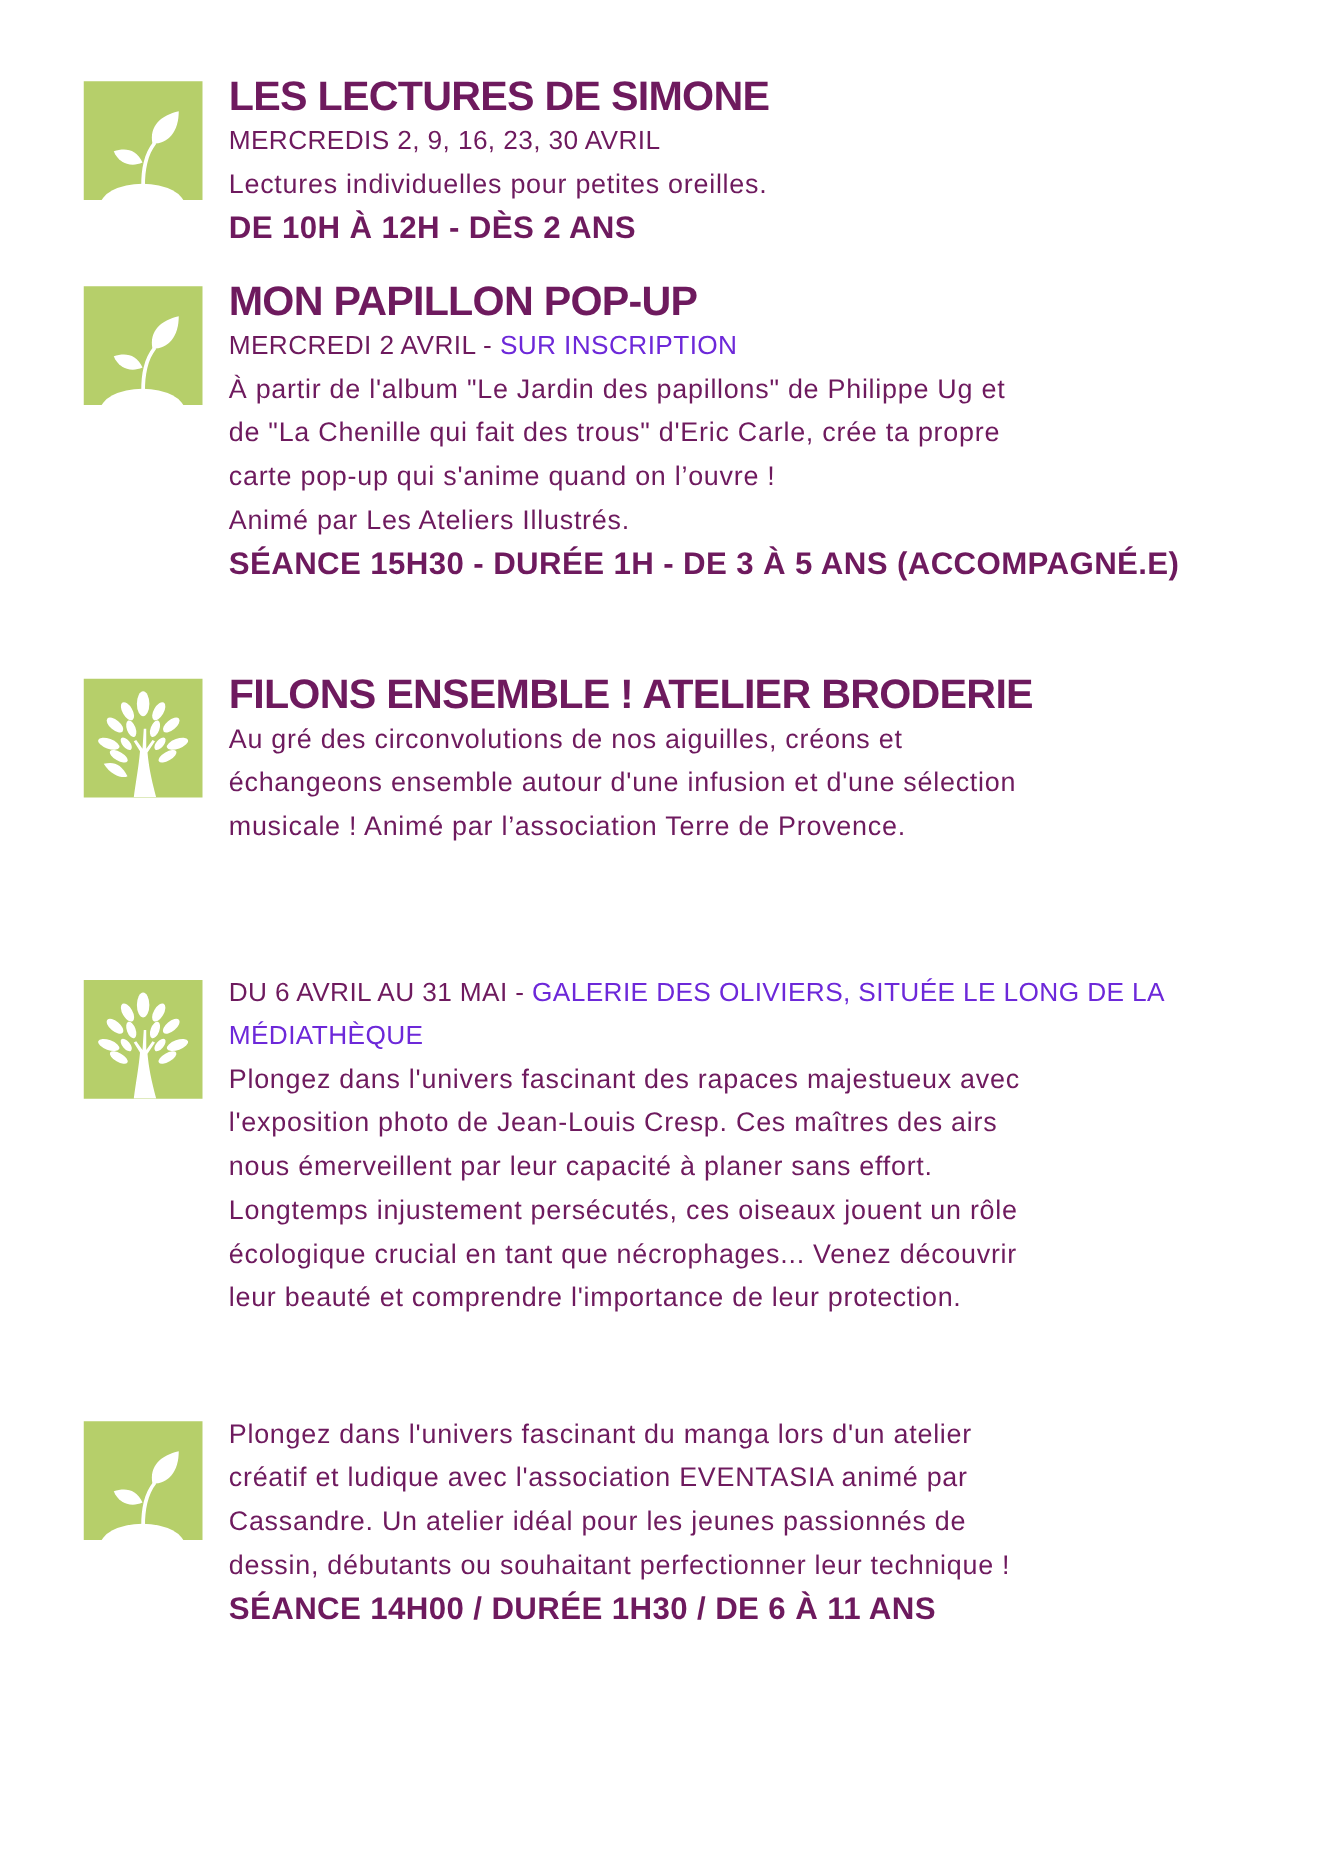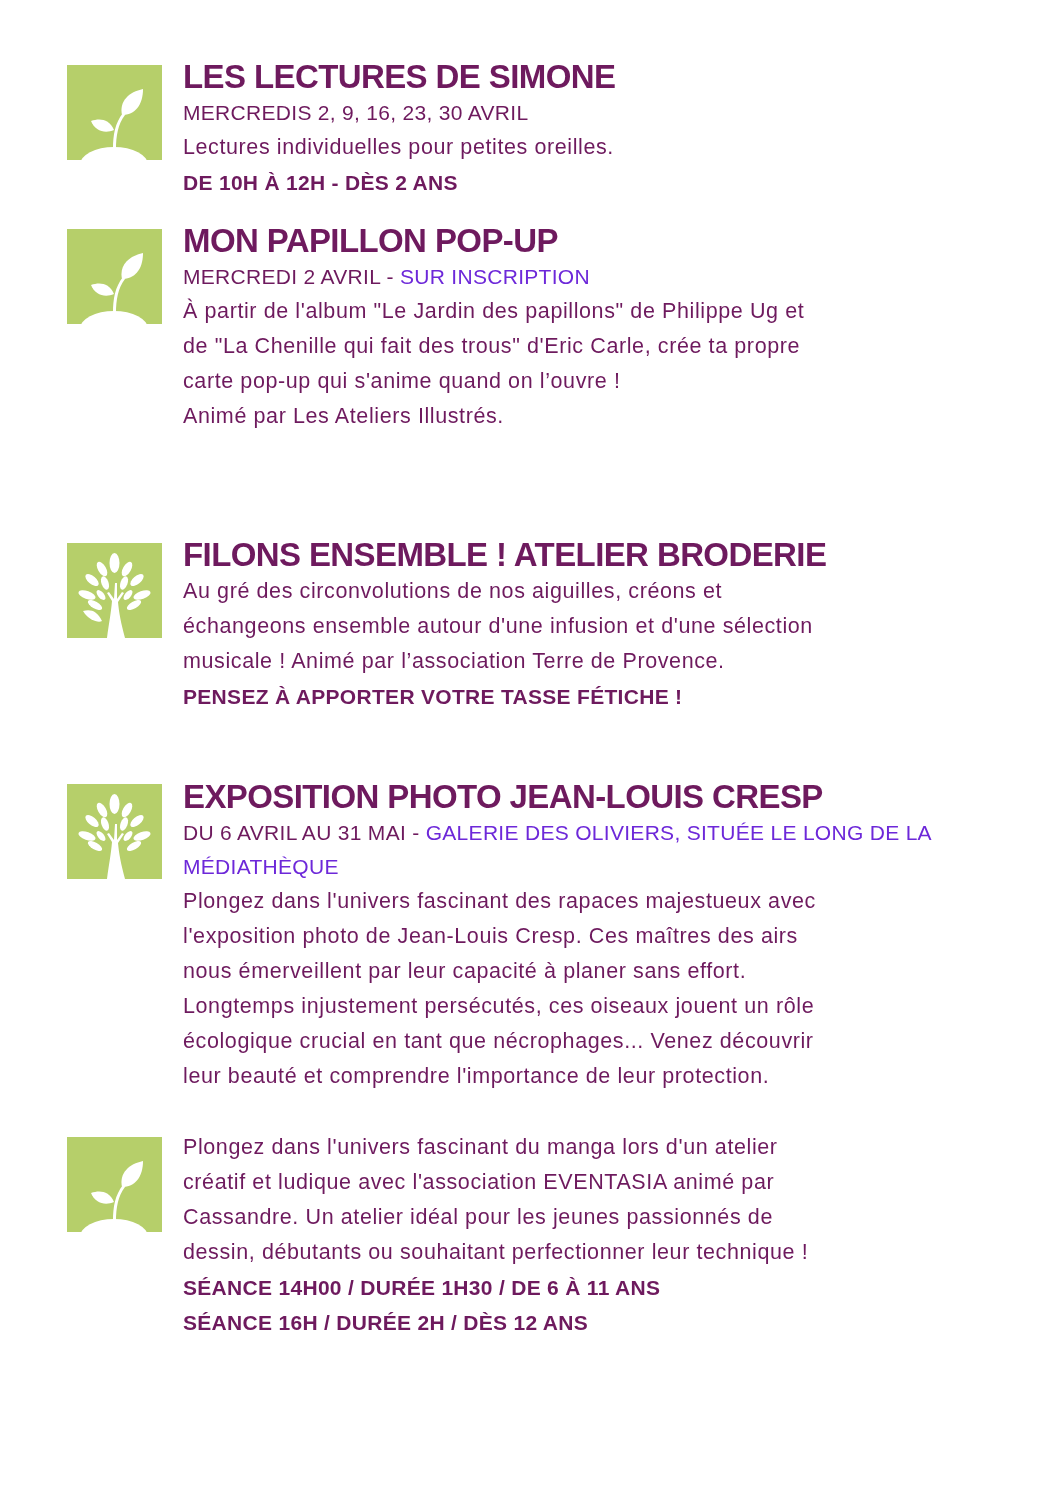--- a/index.html
+++ b/index.html
@@ -6,21 +6,21 @@
     body { width: 1061px; height: 1500px; position: relative; overflow: hidden;
            font-family: "Liberation Sans", sans-serif; color: #6e1a5e; }
     .event { position: absolute; left: 0; width: 1061px; }
     .icon-box { position: absolute; left: 67px; width: 95px; height: 95px; background: #b6cf6a; overflow: hidden; }
     .icon-box svg { display: block; width: 95px; height: 95px; }
     .content { position: absolute; left: 183px; width: 830px; }
     .title { font-weight: bold; font-size: 33px; line-height: 38px; letter-spacing: -0.6px; margin: 0; white-space: nowrap; }
     .meta { font-weight: normal; font-size: 21px; line-height: 34px; letter-spacing: 0.3px; margin: 0; }
     .meta .green { color: #6d28d9; }
     .desc { font-size: 21.5px; line-height: 35px; letter-spacing: 0.6px; margin: 0; white-space: pre-line; }
-    .session { font-weight: bold; font-size: 21px; line-height: 35px; letter-spacing: 0.3px; margin: 0; }
+    .session { font-weight: bold; font-size: 25px; line-height: 35px; letter-spacing: 0.3px; margin: 0; }
   </style>
 </head>
 <body>
 
 <div class="event" style="top:0;">
   <div class="icon-box" style="top:65px;">
     <svg viewBox="0 0 95 95">
         <g fill="#fff">
       <ellipse cx="47" cy="100" rx="34" ry="18"></ellipse>
       <path d="M46 84 C46 70 48 58 56 48 L58 50 C51 59 49 71 49 84 Z"></path>
@@ -48,20 +48,21 @@
     </g>
       </svg>
   </div>
   <div class="content" style="top:222px;">
     <p class="title">MON PAPILLON POP-UP</p>
     <p class="meta"><span>MERCREDI 2 AVRIL - </span><span class="green">SUR INSCRIPTION</span></p>
     <p class="desc">À partir de l'album "Le Jardin des papillons" de Philippe Ug et
 de "La Chenille qui fait des trous" d'Eric Carle, crée ta propre
 carte pop-up qui s'anime quand on l’ouvre !
 Animé par Les Ateliers Illustrés.</p>
+    <p class="session">SÉANCE 15H30  - DURÉE 1H - DE 3 À 5 ANS (ACCOMPAGNÉ.E)</p>
   </div>
 </div>
 
 <div class="event" style="top:0;">
   <div class="icon-box" style="top:543px;">
     <svg viewBox="0 0 95 95">
         <g fill="#fff">
       <path d="M40 95 C42 80 44 70 45 58 L40 50 L42 49 L47 56 L48 40 L50 40 L50 56 L55 49 L57 50 L51 59 C52 70 54 80 58 95 Z"></path>
       <path d="M33 82 C28 72 22 70 14 72 C20 82 30 84 33 82 Z" transform="translate(2,-4)"></path>
       <ellipse cx="47.5" cy="20" rx="5" ry="10"></ellipse>
@@ -78,21 +79,20 @@
       <ellipse cx="34" cy="52" rx="3" ry="6" transform="rotate(-40 34 52)"></ellipse>
       <ellipse cx="61" cy="52" rx="3" ry="6" transform="rotate(40 61 52)"></ellipse>
     </g>
       </svg>
   </div>
   <div class="content" style="top:536px;">
     <p class="title">FILONS ENSEMBLE ! ATELIER BRODERIE</p>
     <p class="desc">Au gré des circonvolutions de nos aiguilles, créons et
 échangeons ensemble autour d'une infusion et d'une sélection
 musicale ! Animé par l’association Terre de Provence.</p>
-    <p class="session">PENSEZ À APPORTER VOTRE TASSE FÉTICHE !</p>
   </div>
 </div>
 
 <div class="event" style="top:0;">
   <div class="icon-box" style="top:784px;">
     <svg viewBox="0 0 95 95">
         <g fill="#fff">
       <path d="M40 95 C42 80 44 70 45 58 L40 50 L42 49 L47 56 L48 40 L50 40 L50 56 L55 49 L57 50 L51 59 C52 70 54 80 58 95 Z"></path>
       <ellipse cx="47.5" cy="20" rx="5" ry="10"></ellipse>
       <ellipse cx="35" cy="26" rx="4" ry="8" transform="rotate(-30 35 26)"></ellipse>
@@ -104,21 +104,20 @@
       <ellipse cx="20" cy="52" rx="4" ry="9" transform="rotate(-70 20 52)"></ellipse>
       <ellipse cx="75" cy="52" rx="4" ry="9" transform="rotate(70 75 52)"></ellipse>
       <ellipse cx="28" cy="62" rx="3.5" ry="8" transform="rotate(-60 28 62)"></ellipse>
       <ellipse cx="67" cy="62" rx="3.5" ry="8" transform="rotate(60 67 62)"></ellipse>
       <ellipse cx="34" cy="52" rx="3" ry="6" transform="rotate(-40 34 52)"></ellipse>
       <ellipse cx="61" cy="52" rx="3" ry="6" transform="rotate(40 61 52)"></ellipse>
     </g>
       </svg>
   </div>
   <div class="content" style="top:778px;">
-    <p class="title">EXPOSITION PHOTO JEAN-LOUIS CRESP</p>
     <p class="meta" style="width:820px;"><span>DU 6 AVRIL AU 31 MAI - </span><span class="green">GALERIE DES OLIVIERS, SITUÉE LE LONG DE LA MÉDIATHÈQUE</span></p>
     <p class="desc">Plongez dans l'univers fascinant des rapaces majestueux avec
 l'exposition photo de Jean-Louis Cresp. Ces maîtres des airs
 nous émerveillent par leur capacité à planer sans effort.
 Longtemps injustement persécutés, ces oiseaux jouent un rôle
 écologique crucial en tant que nécrophages... Venez découvrir
 leur beauté et comprendre l'importance de leur protection.</p>
   </div>
 </div>
 
@@ -132,15 +131,14 @@
       <path d="M47 65 C42 54 33 53 24 56 C28 66 38 69 47 65 Z"></path>
     </g>
       </svg>
   </div>
   <div class="content" style="top:1130px;">
     <p class="desc">Plongez dans l'univers fascinant du manga lors d'un atelier
 créatif et ludique avec l'association EVENTASIA animé par
 Cassandre. Un atelier idéal pour les jeunes passionnés de
 dessin, débutants ou souhaitant perfectionner leur technique !</p>
     <p class="session">SÉANCE 14H00 / DURÉE 1H30 / DE 6 À 11 ANS</p>
-    <p class="session">SÉANCE 16H / DURÉE 2H / DÈS 12 ANS</p>
   </div>
 </div>
 
 </body></html>

